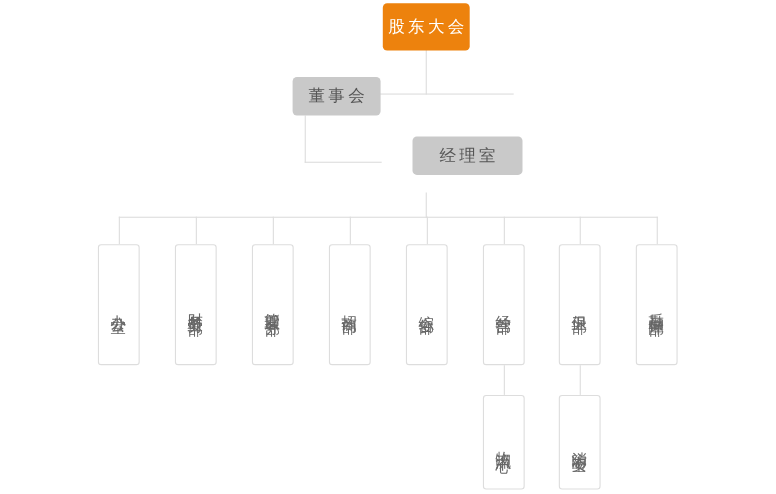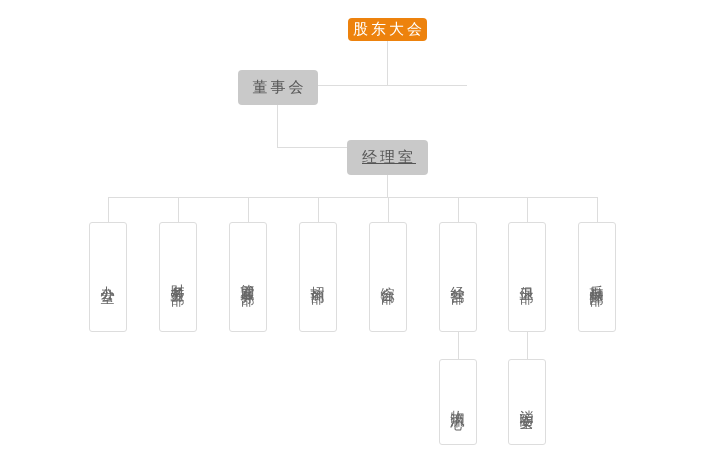--- a/index.html
+++ b/index.html
@@ -31,20 +31,21 @@
     background: var(--root-bg, #ed820d);
     color: var(--root-text, #ffffff);
     border-radius: 4px;
     font-size: 15px;
   }
   .node-branch {
     background: var(--branch-bg, #c9c9c9);
     color: var(--branch-text, #555555);
     border-radius: 4px;
     font-size: 15px;
+    margin-left: 28px;
   }
   .node-leaf {
     background: var(--leaf-bg, #ffffff);
     border: 1px solid var(--leaf-border, #dddddd);
     border-radius: 3px;
     color: var(--leaf-text, #666666);
     font-size: 14px;
   }
   .h-label {
     letter-spacing: 3px;
@@ -74,29 +75,29 @@
   <div class="line" style="left:178px; top:197px; width:1px;   height:25px;"></div>
   <div class="line" style="left:248px; top:197px; width:1px;   height:25px;"></div>
   <div class="line" style="left:318px; top:197px; width:1px;   height:25px;"></div>
   <div class="line" style="left:388px; top:197px; width:1px;   height:25px;"></div>
   <div class="line" style="left:458px; top:197px; width:1px;   height:25px;"></div>
   <div class="line" style="left:527px; top:197px; width:1px;   height:25px;"></div>
   <div class="line" style="left:597px; top:197px; width:1px;   height:25px;"></div>
   <div class="line" style="left:458px; top:332px; width:1px;   height:27px;"></div>
   <div class="line" style="left:527px; top:332px; width:1px;   height:27px;"></div>
 
-  <div class="node node-root" style="left:348px; top:18px; width:79px; height:23px;">
+  <div class="node node-root" style="left:348px; top:3px; width:79px; height:43px;">
     <span class="h-label">股东大会</span>
   </div>
 
   <div class="node node-branch" style="left:238px; top:70px; width:80px; height:35px;">
     <span class="h-label">董事会</span>
   </div>
 
-  <div class="node node-branch" style="left:347px; top:140px; width:81px; height:35px;text-decoration:underline;">
+  <div class="node node-branch" style="left:347px; top:124px; width:100px; height:35px;">
     <span class="h-label">经理室</span>
   </div>
 
   <div class="node node-leaf" style="left:89px;  top:222px; width:38px; height:110px;">
     <span class="v-label">办公室</span>
   </div>
   <div class="node node-leaf" style="left:159px; top:222px; width:38px; height:110px;">
     <span class="v-label">财务劳工部</span>
   </div>
   <div class="node node-leaf" style="left:229px; top:222px; width:38px; height:110px;">

